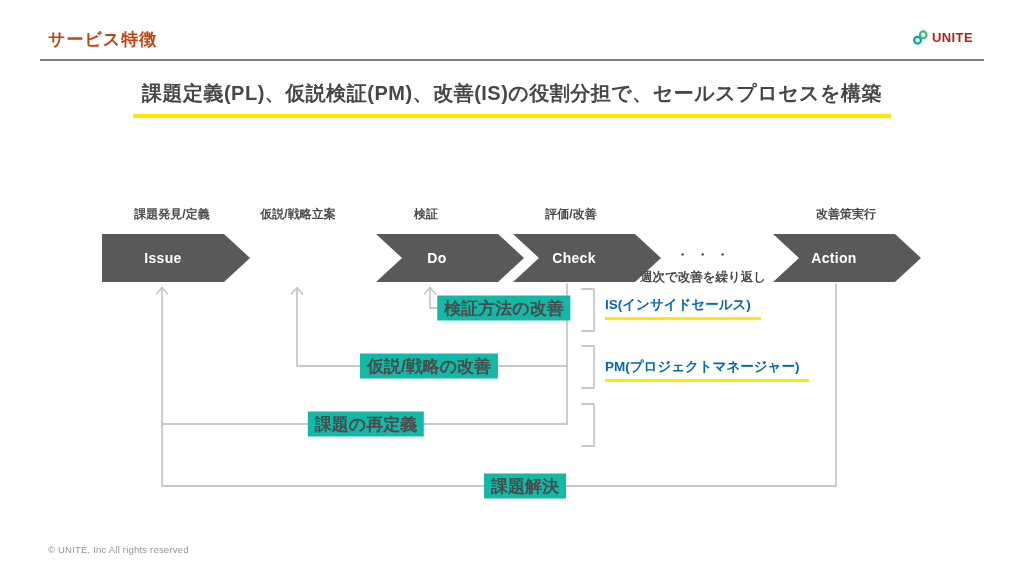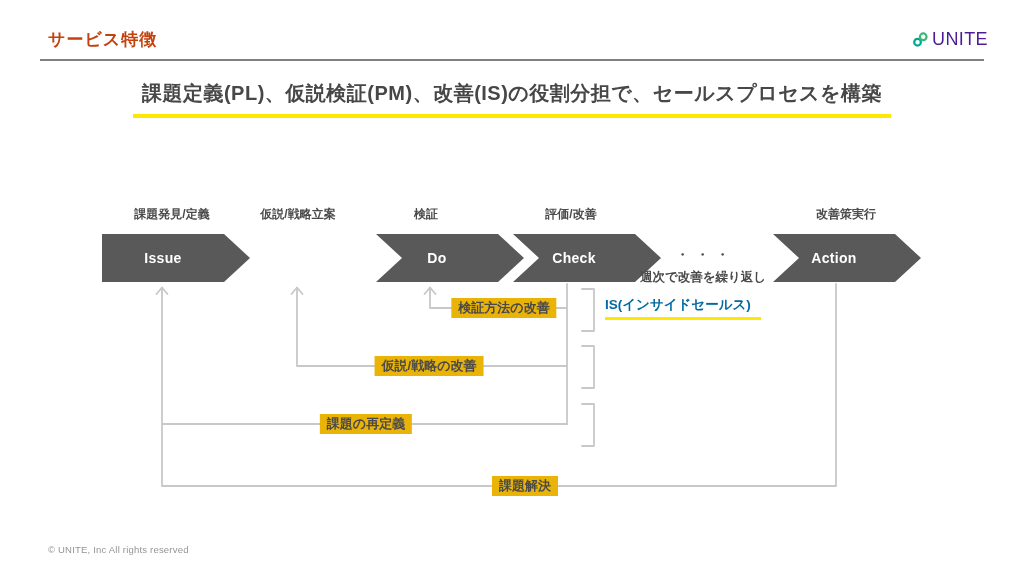--- a/index.html
+++ b/index.html
@@ -18,21 +18,21 @@
   }
   .header-rule {
     position: absolute; left: 40px; top: 59px; width: 944px; height: 2px;
     background: #818181;
   }
   .logo { position: absolute; left: 912px; top: 29px; display: flex; align-items: center; gap: 3px; }
   .logo-icon { width: 17px; height: 17px; }
   .logo-icon circle { fill: none; stroke-width: 2.6px; }
   .logo-icon .ring-a { stroke: #00a78e; }
   .logo-icon .ring-b { stroke: #3cb878; }
-  .logo-text { font-size: 18px; font-weight: 400; color: #4c1d95; letter-spacing: 0.4px; }
+  .logo-text { font-size: 13px; font-weight: 700; color: #b91c1c; letter-spacing: 0.4px; }
 
   
   .heading-wrap { position: absolute; left: 0; top: 80px; width: 1024px; text-align: center; }
   .heading-text {
     display: inline-block;
     font-size: 20px; font-weight: bold; color: #474747; letter-spacing: 0.5px;
     padding: 0 9px 7px 9px;
     border-bottom: 4px solid #ffe800;
   }
 
@@ -66,22 +66,22 @@
   
   .lines { position: absolute; left: 0; top: 0; width: 1024px; height: 576px; pointer-events: none; }
   .lines path, .lines polyline {
     fill: none; stroke: #c8c8c8; stroke-width: 1.8px;
     stroke-linecap: round; stroke-linejoin: round;
   }
 
   
   .loop-label {
     position: absolute; transform: translate(-50%,-50%);
-    background: #eab308; padding: 1px 7px;
-    font-size: 13px; font-weight: bold; color: #4a4a4a; white-space: nowrap;
+    background: #14b8a6; padding: 1px 7px;
+    font-size: 17px; font-weight: bold; color: #4a4a4a; white-space: nowrap;
   }
 
   
   .role {
     position: absolute; left: 605px;
     font-size: 13.5px; font-weight: bold; color: #0369a1; white-space: nowrap;
     padding: 0 10px 3px 0;
     border-bottom: 3px solid #ffe800;
   }
 
@@ -141,16 +141,17 @@
     <path d="M582,346 H594 V388 H582"></path>
     <path d="M582,404 H594 V446 H582"></path>
   </svg>
 
   <div class="loop-label" style="left:504px;top:308px">検証方法の改善</div>
   <div class="loop-label" style="left:429px;top:366px">仮説/戦略の改善</div>
   <div class="loop-label" style="left:366px;top:424px">課題の再定義</div>
   <div class="loop-label" style="left:525px;top:486px">課題解決</div>
 
   <div class="role" style="top:296px">IS(インサイドセールス)</div>
+  <div class="role" style="top:358px">PM(プロジェクトマネージャー)</div>
 
   <div class="copyright">© UNITE, Inc All rights reserved</div>
 
 </div>
 
 </body></html>

